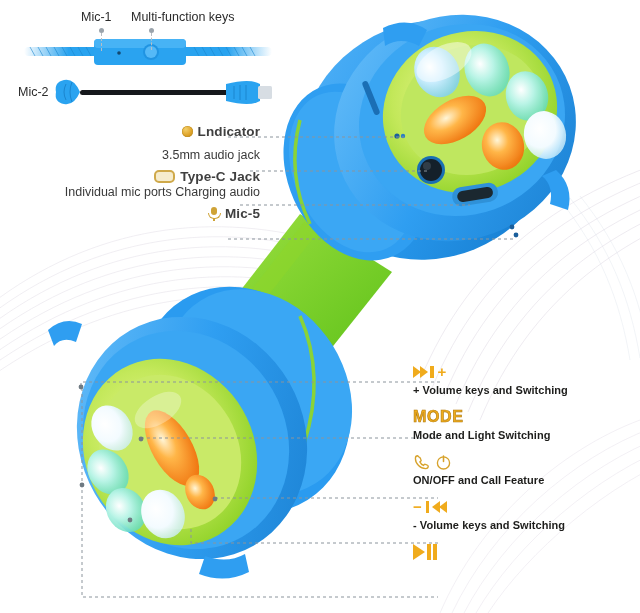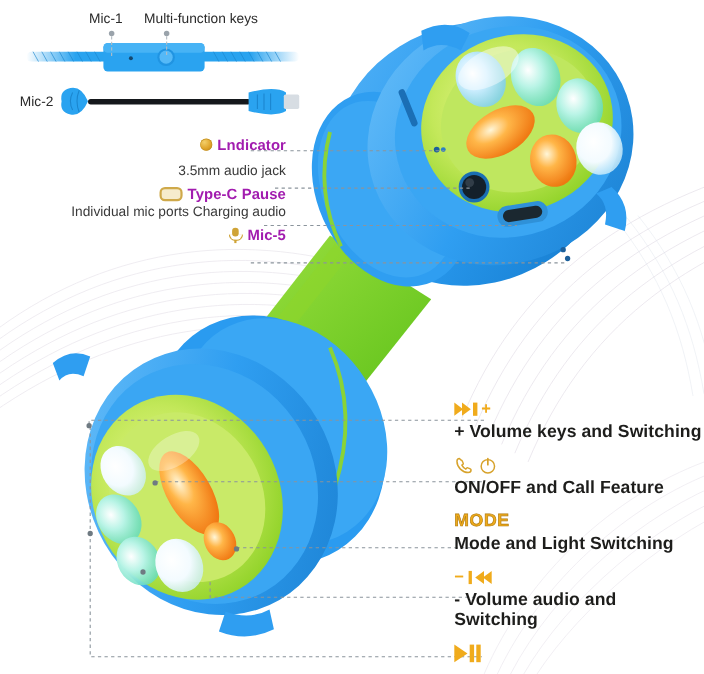--- a/index.html
+++ b/index.html
@@ -18,39 +18,39 @@
   
   .cable-wrap{position:absolute;left:18px;top:6px;width:270px;height:110px;}
   .lead-label{position:absolute;font-size:12.5px;color:#2b2b2b;white-space:nowrap;}
   .lead-dot{position:absolute;width:5px;height:5px;border-radius:50%;background:#9aa3ab;}
   .lead-line{position:absolute;width:0;border-left:1px dashed #b6bdc4;}
 
   
   .callouts{position:absolute;left:0px;top:124px;width:260px;}
   .co-row{position:relative;height:auto;text-align:right;padding-right:0px;}
   .co-main{display:flex;align-items:center;justify-content:flex-end;gap:5px;}
-  .co-title{font-weight:bold;font-size:13.5px;color:#a21caf;letter-spacing:.1px;}
+  .co-title{font-weight:bold;font-size:13.5px;color:#404040;letter-spacing:.1px;}
   .co-sub{font-size:12.5px;color:#3a3a3a;margin-top:1px;text-align:right;}
 
   .ic-dot{width:11px;height:11px;border-radius:50%;
      background:radial-gradient(circle at 35% 30%, #f3cf6a 0%, #e0a52b 55%, #b87e14 100%);
      box-shadow:0 0 0 .5px #c08f21 inset;display:inline-block;}
   .ic-typec{width:17px;height:9px;border-radius:5px;border:2px solid #cfa94a;
      background:#f6eccd;display:inline-block;}
   .ic-mic{display:inline-block;width:12px;height:14px;position:relative;}
   .ic-mic .cap{position:absolute;left:3px;top:0;width:6px;height:8px;border-radius:3px;background:#cfa336;}
   .ic-mic .arc{position:absolute;left:0.5px;top:6px;width:11px;height:5px;border:1.6px solid #cfa336;
      border-top:none;border-radius:0 0 7px 7px;}
   .ic-mic .stem{position:absolute;left:5px;top:11px;width:2px;height:3px;background:#cfa336;}
 
   
   .legend{position:absolute;left:413px;top:362px;width:227px;}
   .lg-item{margin-bottom:11px;}
   .lg-icon{height:20px;display:flex;align-items:center;gap:3px;margin-bottom:2px;}
-  .lg-text{font-size:16px;font-weight:bold;color:#1d1d1b;letter-spacing:.05px;}
+  .lg-text{font-size:11px;font-weight:bold;color:#1d1d1b;letter-spacing:.05px;}
   .mode-word{font-size:16px;font-weight:bold;color:#f0ac1b;
      -webkit-text-stroke:.6px #b07a0e;letter-spacing:.6px;line-height:1;}
 
   
   .g-tri-r{width:0;height:0;border-left:8px solid #f0ab1c;border-top:6px solid transparent;border-bottom:6px solid transparent;}
   .g-tri-l{width:0;height:0;border-right:8px solid #f0ab1c;border-top:6px solid transparent;border-bottom:6px solid transparent;}
   .g-bar{width:3.5px;height:12px;background:#f0ab1c;}
   .g-bar2{width:3px;height:12px;background:#f0ab1c;}
   .g-plus{font-size:15px;font-weight:bold;color:#f0ab1c;line-height:12px;}
   .g-minus{font-size:15px;font-weight:bold;color:#f0ab1c;line-height:10px;}
@@ -296,21 +296,21 @@
       </div>
     </div>
 
     <div class="co-row" style="margin-bottom:7px;">
       <div class="co-sub">3.5mm audio jack</div>
     </div>
 
     <div class="co-row" style="margin-bottom:7px;">
       <div class="co-main">
         <span class="ic-typec"></span>
-        <span class="co-title">Type-C Pause</span>
+        <span class="co-title">Type-C Jack</span>
       </div>
       <div class="co-sub">Individual mic ports Charging audio</div>
     </div>
 
     <div class="co-row">
       <div class="co-main">
         <span class="ic-mic">
           <span class="cap"></span>
             <span class="arc"></span>
             <span class="stem"></span>
@@ -346,50 +346,50 @@
   <div class="legend">
 
     <div class="lg-item">
       <div class="lg-icon">
         <span class="g-tri-r"></span>
         <span class="g-tri-r" style="margin-left:-4px;"></span>
         <span class="g-bar" style="margin-left:-1px;"></span>
         <span class="g-plus" style="margin-left:1px;">+</span>
       </div>
       <div class="lg-text">+ Volume keys and Switching</div>
+    </div>
+
+    <div class="lg-item">
+      <div class="lg-icon">
+        <span class="mode-word">MODE</span>
+      </div>
+      <div class="lg-text">Mode and Light Switching</div>
     </div>
 
     <div class="lg-item">
       <div class="lg-icon" style="gap:5px;">
         <svg width="17" height="17" viewBox="0 0 24 24">
           <path d="M6.6 2.5 C5 2.5 3.4 4 3.4 6.2 c0 7.4 7 14.4 14.4 14.4 2.2 0 3.7-1.6 3.7-3.2 0-.7-.4-1.2-1-1.5l-3-1.4c-.6-.3-1.3-.1-1.7.4l-1 1.3c-2.2-1.1-4-2.9-5.1-5.1l1.3-1c.5-.4.7-1.1.4-1.7L10 5.4c-.3-.6-.8-1-1.5-1z" fill="none" stroke="#d7a22b" stroke-width="1.9" stroke-linejoin="round"></path>
         </svg>
         <svg width="17" height="17" viewBox="0 0 24 24">
           <circle cx="12" cy="12.6" r="8.6" fill="none" stroke="#d7a22b" stroke-width="1.9"></circle>
           <line x1="12" y1="2.8" x2="12" y2="10.5" stroke="#d7a22b" stroke-width="2.2" stroke-linecap="round"></line>
         </svg>
       </div>
       <div class="lg-text">ON/OFF and Call Feature</div>
     </div>
 
     <div class="lg-item">
       <div class="lg-icon">
-        <span class="mode-word">MODE</span>
-      </div>
-      <div class="lg-text">Mode and Light Switching</div>
-    </div>
-
-    <div class="lg-item">
-      <div class="lg-icon">
         <span class="g-minus" style="margin-right:1px;">−</span>
         <span class="g-bar2"></span>
         <span class="g-tri-l" style="margin-left:0px;"></span>
         <span class="g-tri-l" style="margin-left:-4px;"></span>
       </div>
-      <div class="lg-text">- Volume audio and Switching</div>
+      <div class="lg-text">- Volume keys and Switching</div>
     </div>
 
     <div class="lg-item" style="margin-bottom:0;">
       <div class="lg-icon" style="gap:2px;">
         <span style="width:0;height:0;border-left:12px solid #f0ab1c;border-top:8px solid transparent;border-bottom:8px solid transparent;"></span>
         <span style="width:4px;height:16px;background:#f0ab1c;"></span>
         <span style="width:4px;height:16px;background:#f0ab1c;"></span>
       </div>
     </div>
 

